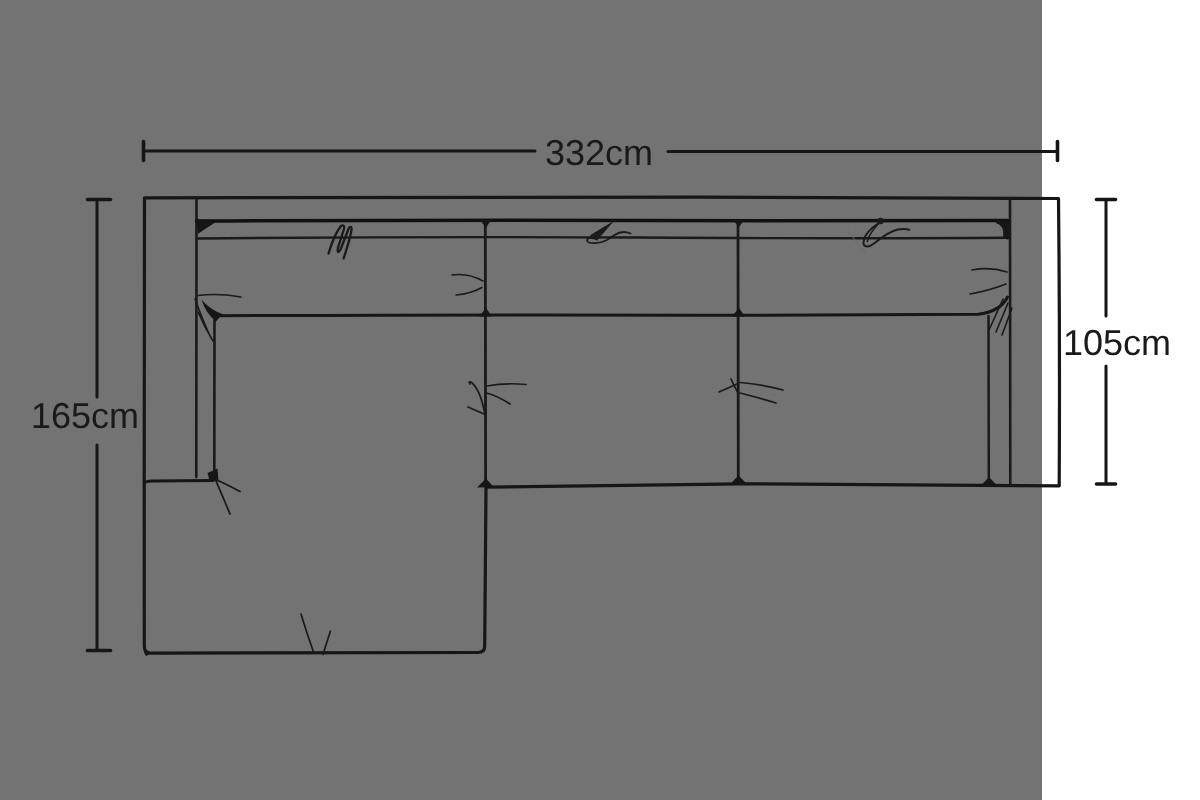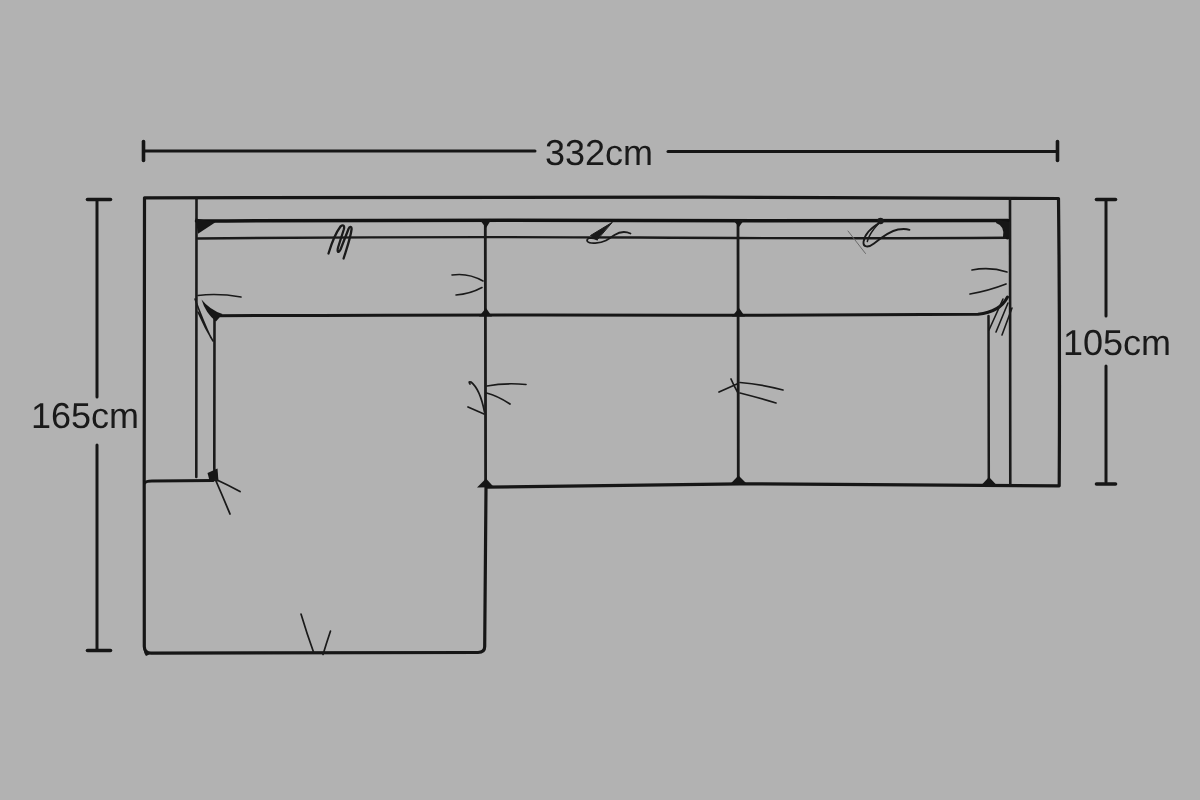--- a/index.html
+++ b/index.html
@@ -1,16 +1,16 @@
 <!DOCTYPE html>
 <html><head>
 <meta charset="utf-8">
 <style>
   html,body{margin:0;padding:0;background:#ffffff;}
-  .wrap{width:1200px;height:800px;position:relative;background:#eab308;filter:grayscale(100%);text-align:right;}
+  .wrap{width:1042px;height:800px;position:relative;background:#737373;filter:grayscale(100%);text-align:right;}
   text{font-family:"Liberation Sans", sans-serif;fill:#1a1a1a;}
 </style>
 </head>
 <body>
 <div class="wrap">
 <svg width="1200" height="800" viewBox="0 0 1200 800" fill="none" stroke-linecap="round" stroke-linejoin="round" opacity="0.999">
 
   <g stroke="#161616" stroke-width="3">
     <path d="M143.5,141.5 L143.5,160.5" stroke-width="3.6"></path>
     <path d="M145,151 L535,151"></path>

